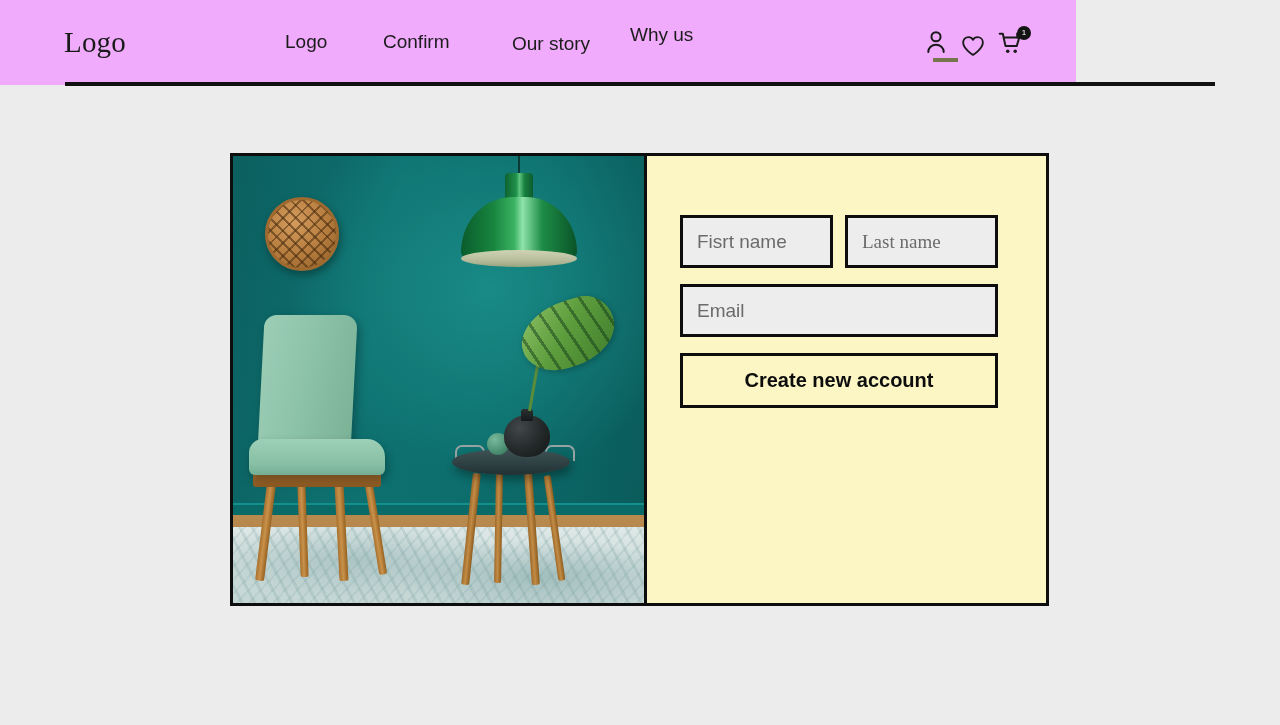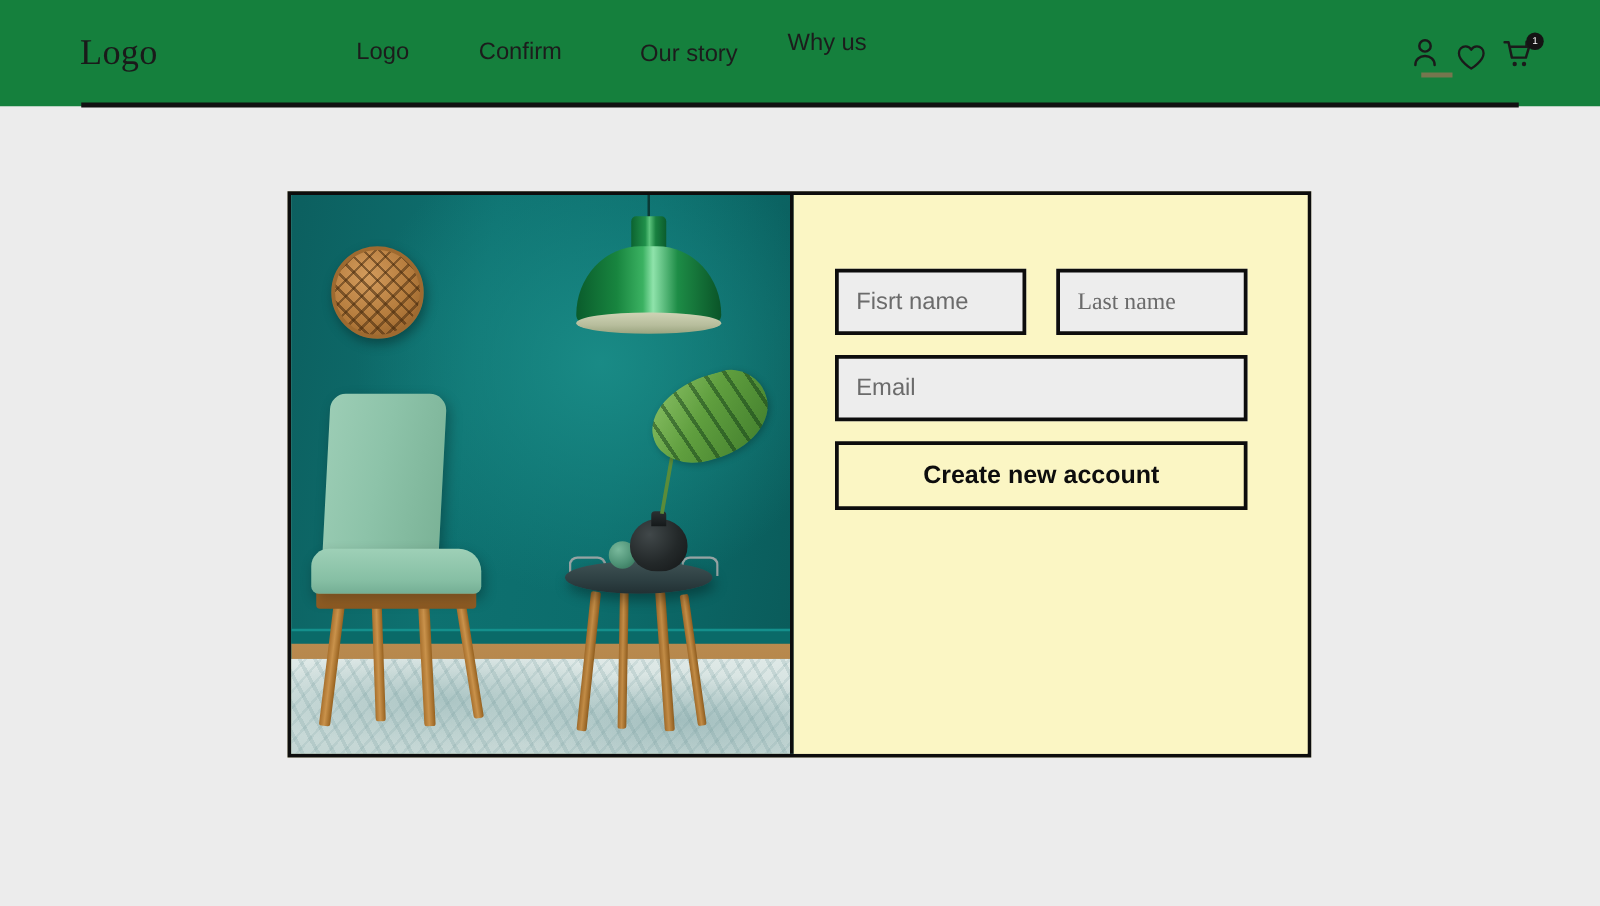--- a/index.html
+++ b/index.html
@@ -12,23 +12,23 @@
     background: #ececec;
     font-family: "Liberation Sans", sans-serif;
     overflow: hidden;
     position: relative;
   }
 
   
   .header {
     position: absolute;
     left: 0; top: 0;
-    width: 1280px;
+    width: 1076px;
     height: 85px;
-    background: #15803d;
+    background: #f0abfc;
     box-sizing: border-box;
   }
   .header-rule {
     position: absolute;
     left: 65px;
     top: 82px;
     width: 1150px;
     height: 4px;
     background: #111111;
   }
@@ -350,21 +350,21 @@
   
   .card-form {
     position: relative;
     flex: 1;
     background: #fbf6c4;
     padding: 59px 48px 0 33px;
     box-sizing: border-box;
   }
   .row-names {
     display: flex;
-    gap: 24px;
+    gap: 12px;
   }
   .field {
     background: #ededed;
     border: 3px solid #0d0d0d;
     box-sizing: border-box;
     height: 53px;
     font-family: "Liberation Sans", sans-serif;
     font-size: 19px;
     color: #5d5d5d;
     padding: 0 14px;

